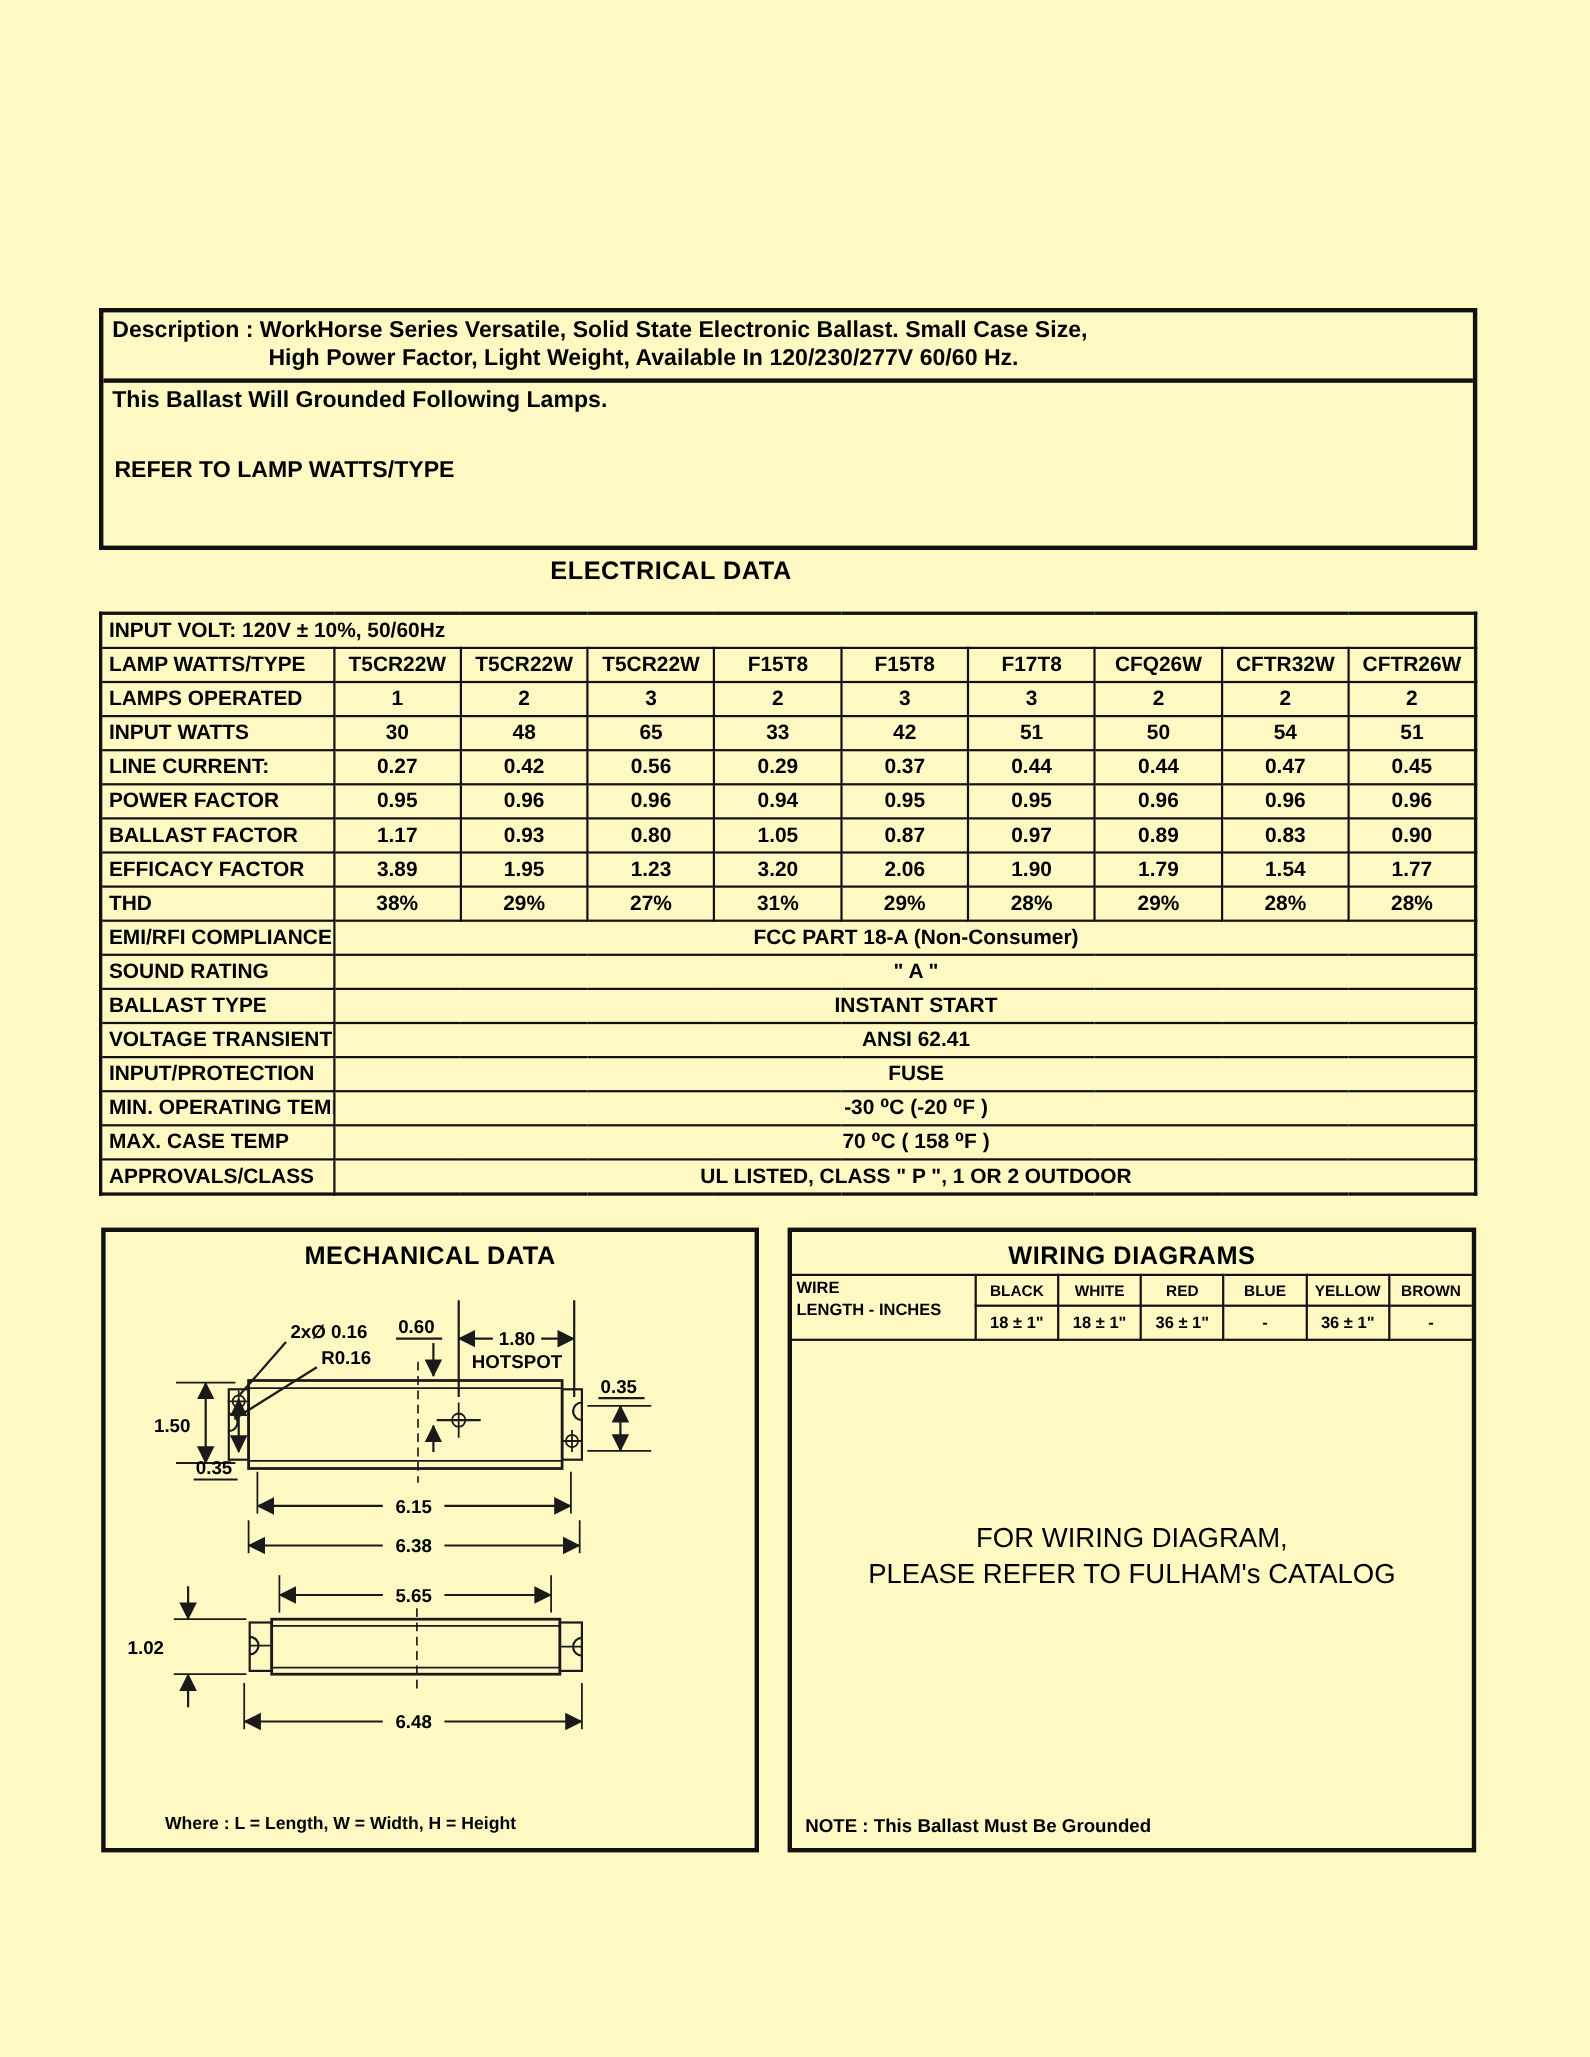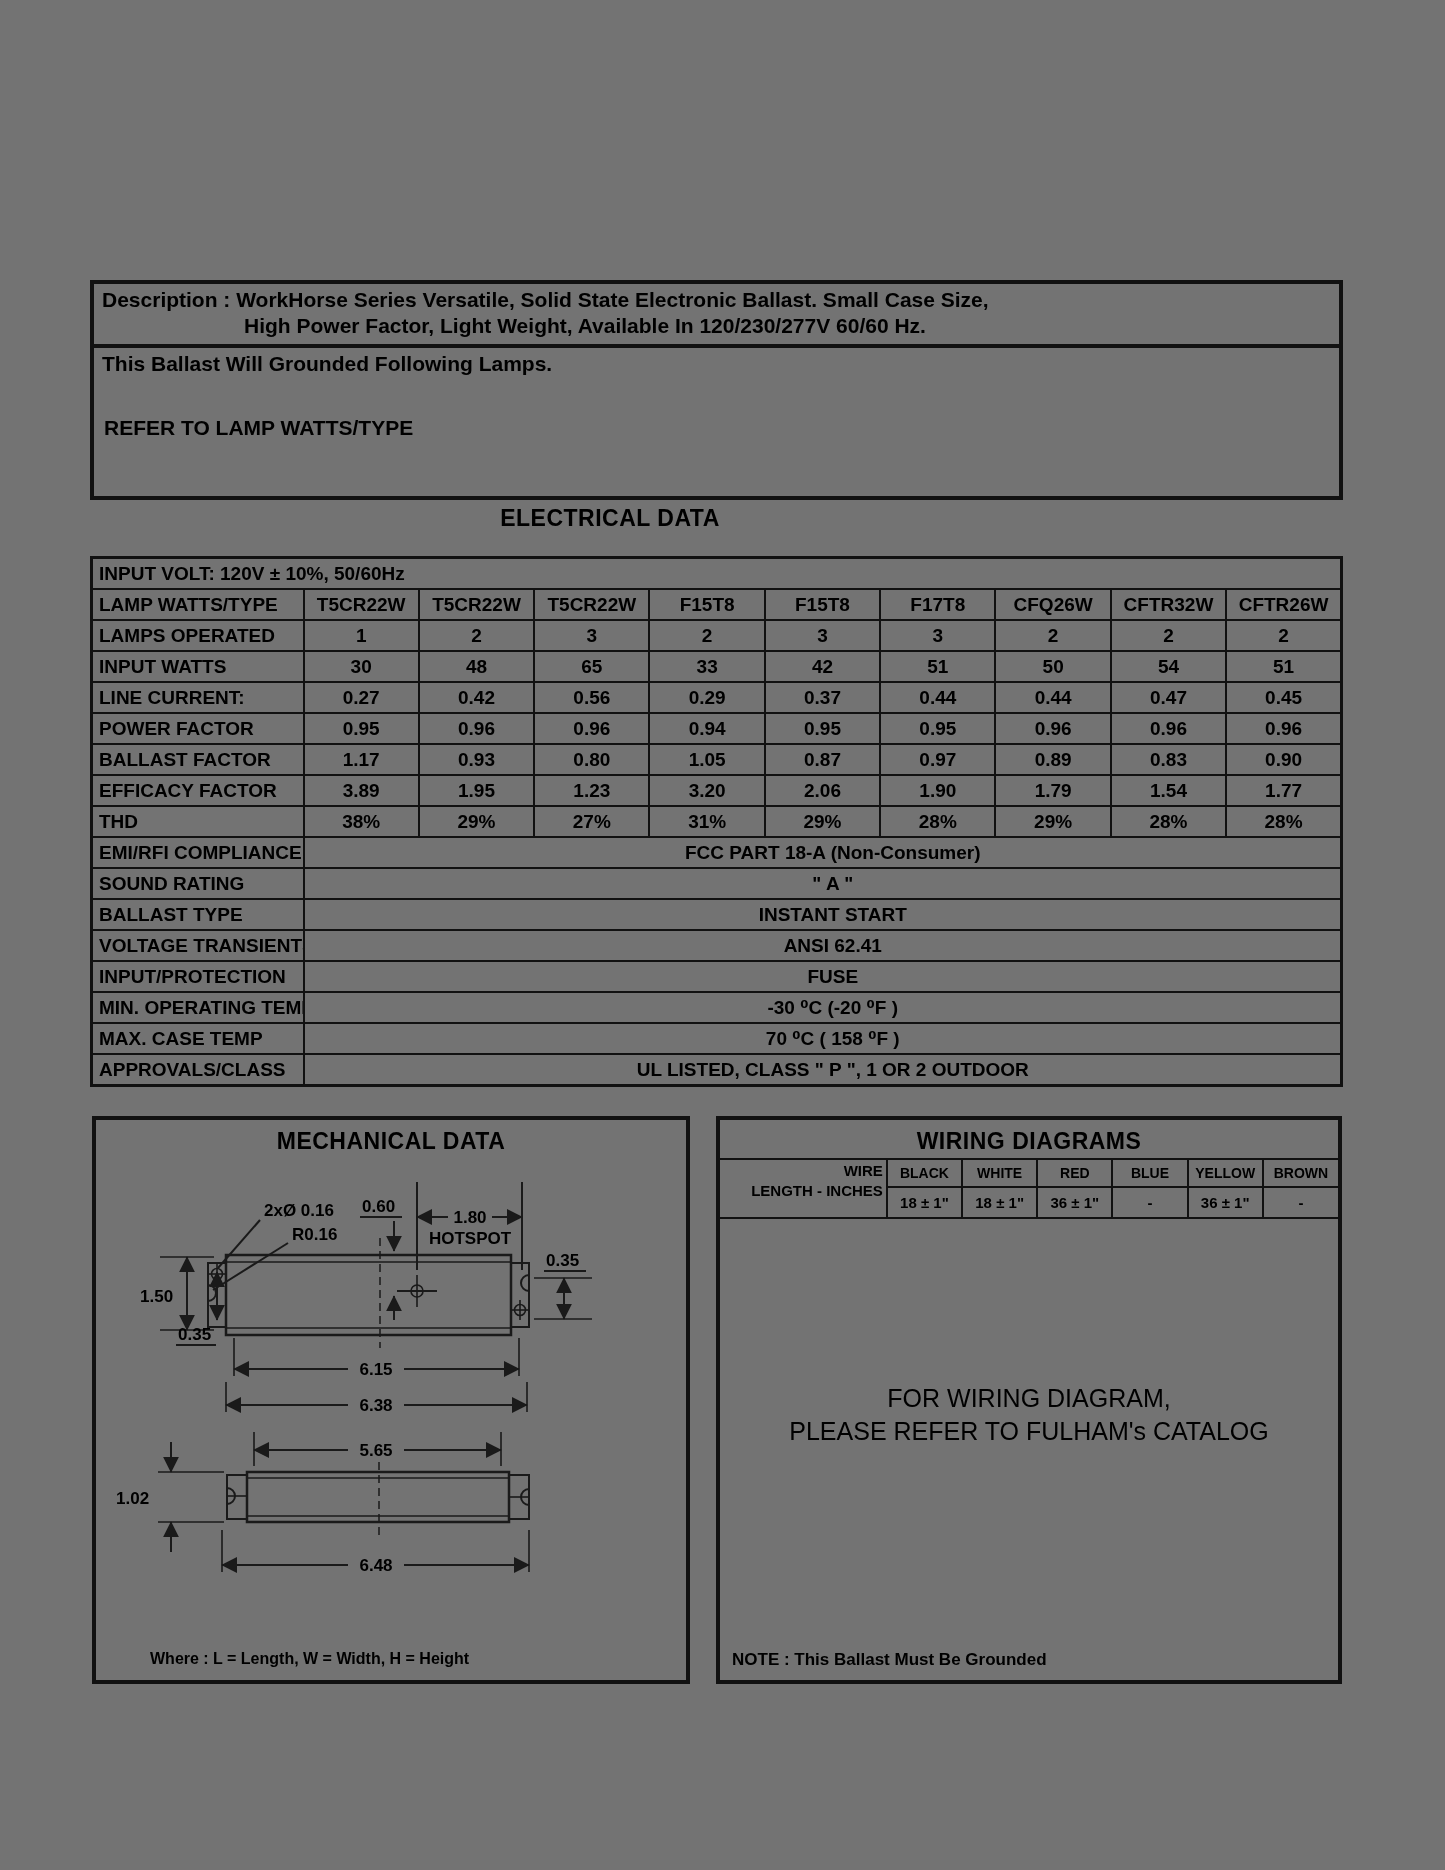--- a/index.html
+++ b/index.html
@@ -1,17 +1,17 @@
 <!DOCTYPE html>
 <html><head>
 <meta charset="utf-8">
 <style>
   html,body{margin:0;padding:0;background:#e8e8e8;}
   .page{
-    position:relative;width:1445px;height:1870px;background:#737373;
+    position:relative;width:1445px;height:1870px;background:#fef9c3;
     font-family:"Liberation Sans","DejaVu Sans",sans-serif;color:#000;
     margin:0 auto;overflow:hidden;
   }
   
   .desc-box{position:absolute;left:90px;top:280px;width:1253px;height:220px;border:4px solid #111;box-sizing:border-box;}
   .desc-head{border-bottom:4px solid #111;padding:3px 8px 5px 8px;font-weight:bold;font-size:21px;line-height:26px;}
   .desc-head .indent{margin-left:142px;}
   .desc-body{padding:4px 8px;font-weight:bold;font-size:21px;}
   .desc-body .refer{margin-top:40px;margin-left:2px;}
   
@@ -25,21 +25,21 @@
   table.elec .val{text-align:center;padding:1px 2px;}
   table.elec .spanval{text-align:center;padding-left:27px;}
   
   .mech-box{position:absolute;left:92px;top:1116px;width:598px;height:568px;border:4px solid #111;box-sizing:border-box;}
   .wire-box{position:absolute;left:716px;top:1116px;width:626px;height:568px;border:4px solid #111;box-sizing:border-box;}
   .box-title{margin:0;padding-top:8px;text-align:center;font-size:23px;font-weight:bold;letter-spacing:0.5px;}
   .mech-note{position:absolute;left:22px;bottom:12px;font-size:16px;font-weight:bold;margin-left:32px;}
   
   table.wiretbl{position:absolute;left:0;top:38px;width:100%;border-collapse:collapse;table-layout:fixed;}
   table.wiretbl td,table.wiretbl th{border:2px solid #111;padding:1px 3px;font-weight:bold;overflow:hidden;white-space:nowrap;}
-  table.wiretbl .wlbl{border-left:none;text-align:right;font-size:15px;line-height:20px;vertical-align:top;padding-left:4px;}
+  table.wiretbl .wlbl{border-left:none;text-align:left;font-size:15px;line-height:20px;vertical-align:top;padding-left:4px;}
   table.wiretbl th{font-size:14px;text-align:center;height:24px;}
   table.wiretbl td.wval{font-size:15px;text-align:center;height:27px;}
   table.wiretbl .rend{border-right:none;}
   .wire-center{position:absolute;left:0;top:262px;width:100%;text-align:center;
     font-size:25px;font-weight:normal;line-height:33px;}
   .wire-note{position:absolute;left:12px;bottom:10px;font-size:17px;font-weight:bold;}
   
   svg.mech{position:absolute;left:0;top:0;width:590px;height:560px;}
   .ln{stroke:#1a1a1a;stroke-width:2;fill:none;}
   .ln25{stroke:#1a1a1a;stroke-width:2.5;fill:none;}

